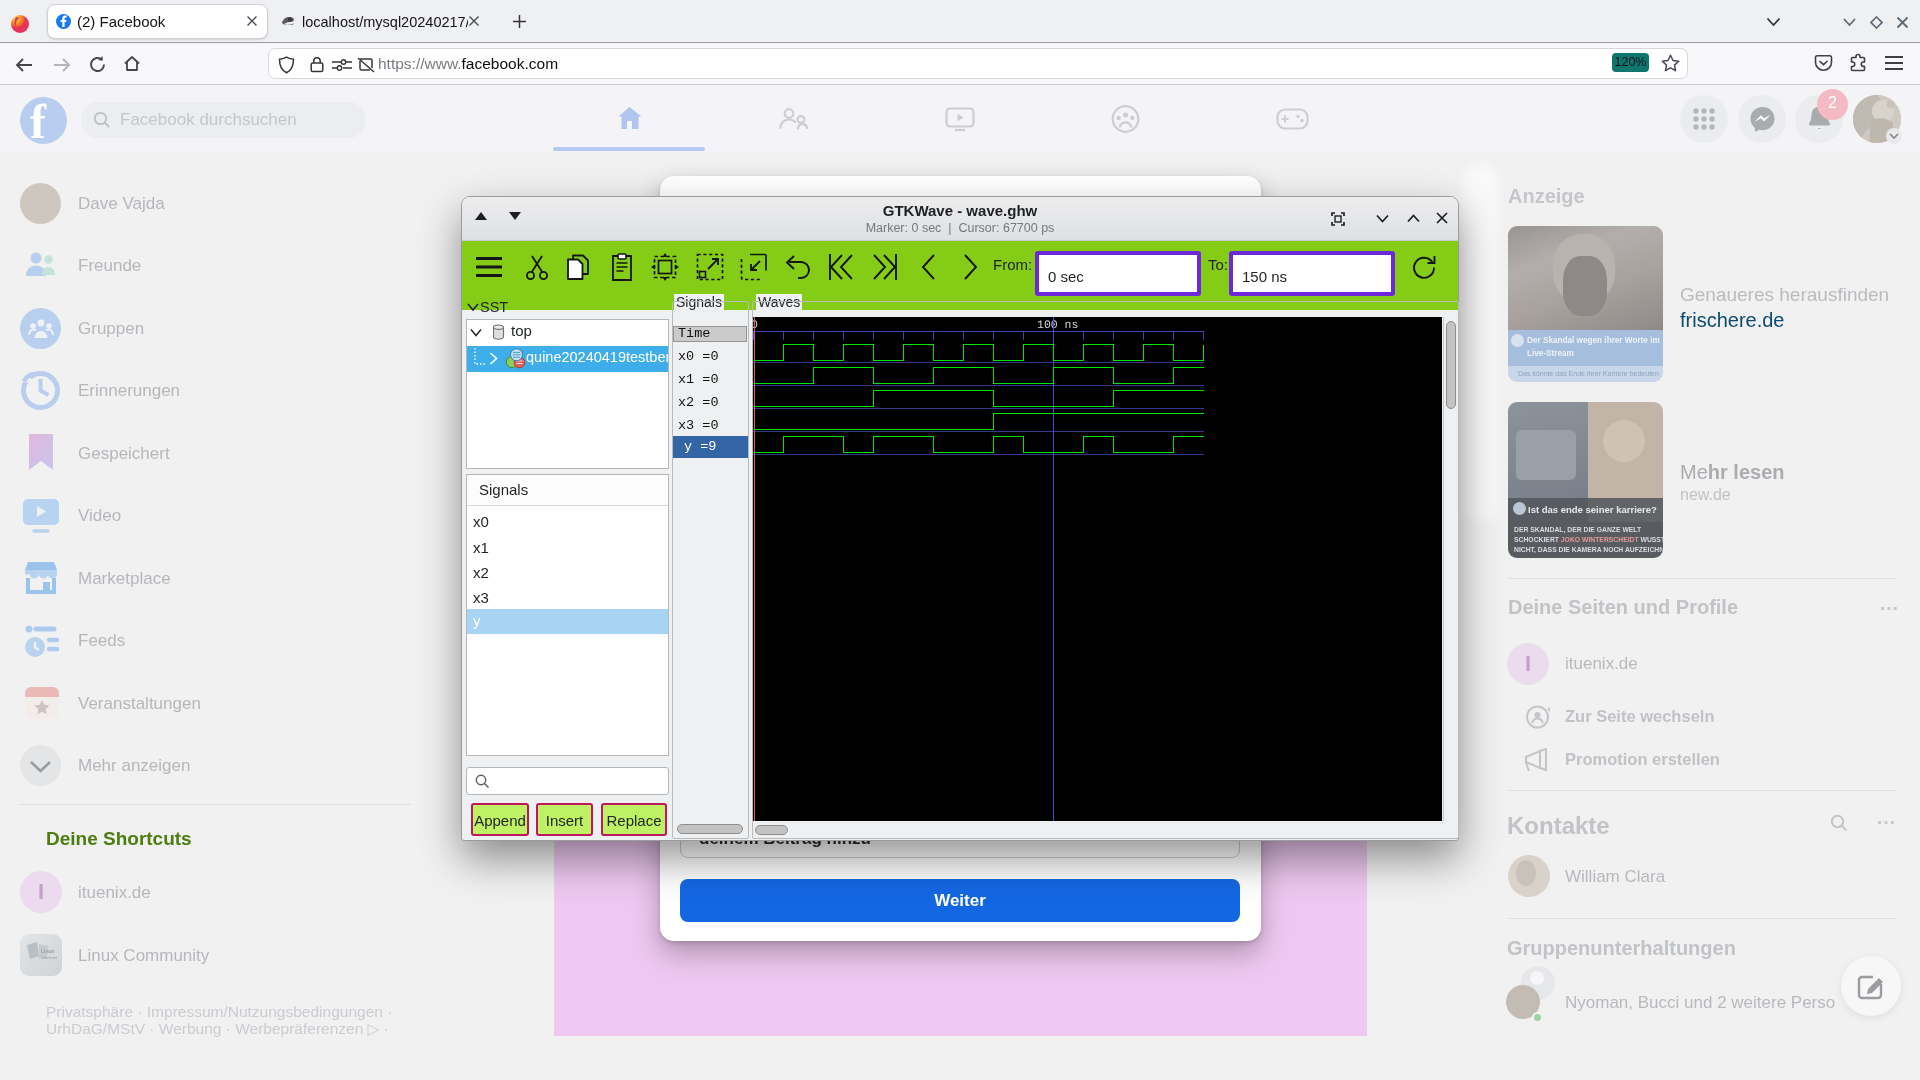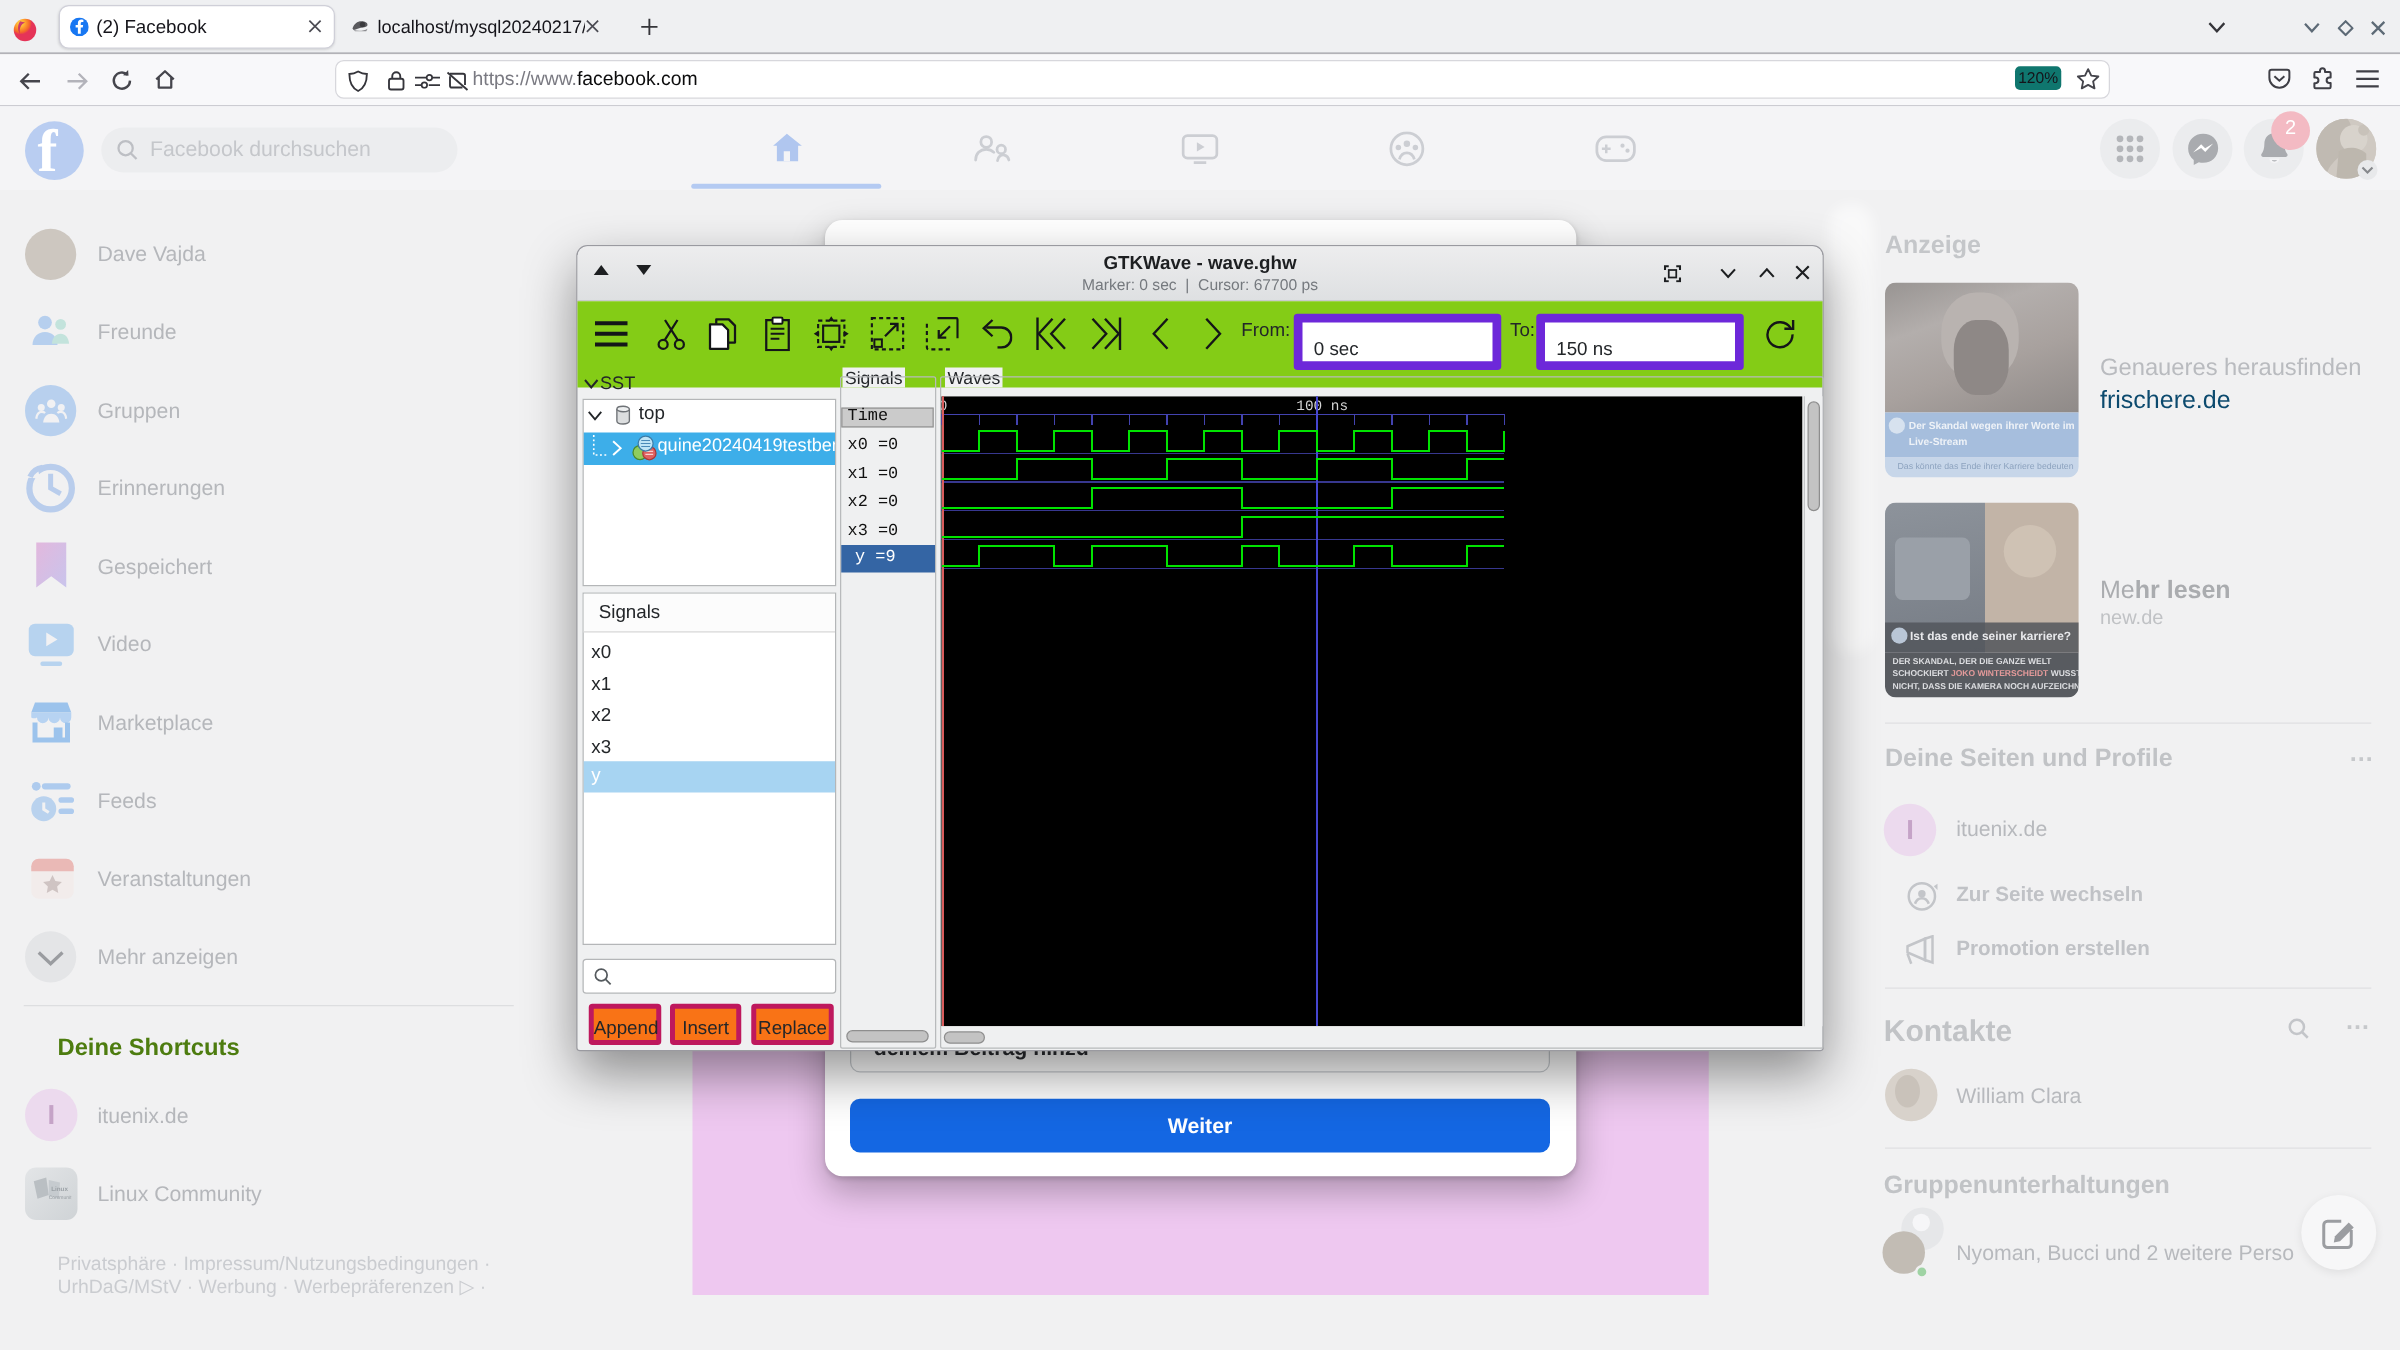--- a/index.html
+++ b/index.html
@@ -20,22 +20,22 @@
 .rtxt{position:absolute;color:#b9bbbf}
 
 #pink{position:absolute;left:554px;top:820px;width:813px;height:216px;background:#eec8f0}
 
 #fbdialog{position:absolute;left:660px;top:176px;width:601px;height:765px;background:#fff;border-radius:14px;box-shadow:0 12px 28px rgba(0,0,0,.28),0 2px 4px rgba(0,0,0,.15)}
 #weiter{position:absolute;left:20px;top:703px;width:560px;height:43px;background:#1467e3;border-radius:8px;color:#fff;font-weight:bold;font-size:17px;text-align:center;line-height:43px}
 
 #gtk{position:absolute;left:461px;top:196px;width:998px;height:645px;background:#eff0f1;border:1px solid #9a9aa0;border-radius:9px 9px 3px 3px;box-shadow:0 18px 42px rgba(0,0,0,.42)}
 #gtitle{position:absolute;left:0;top:0;width:996px;height:44px;background:linear-gradient(#ededee,#dee0e2);border-bottom:1px solid #c9cacc;border-radius:8px 8px 0 0}
 #gtoolbar{position:absolute;left:0;top:44px;width:996px;height:69px;background:#84cc16}
-.gentry{position:absolute;background:#fff;border:7px solid #6d28d9;border-radius:3px;font-size:15px;color:#232629;line-height:43px;padding-left:9px}
-.gbtn{position:absolute;background:#f97316;border:4px solid #be185d;border-radius:3px;font-size:15px;color:#232629;text-align:center;line-height:31px}
+.gentry{position:absolute;background:#fff;border:4px solid #6d28d9;border-radius:3px;font-size:15px;color:#232629;line-height:43px;padding-left:9px}
+.gbtn{position:absolute;background:#bef264;border:2px solid #be185d;border-radius:3px;font-size:15px;color:#232629;text-align:center;line-height:31px}
 .gframe{position:absolute;border:1px solid #b8babc}
 .glabel{position:absolute;font-size:14px;color:#232629;background:#f0f1f2;padding:0 2px}
 .mono{font-family:"Liberation Mono",monospace}
 
 #taskbar{position:absolute;left:0;top:1095px;width:1916px;height:44px;background:#d946ef}
 </style></head>
 <body>
 
 <div id="tabbar">
   <svg class="abs" style="left:10px;top:14px" width="20" height="20" viewBox="0 0 20 20">

